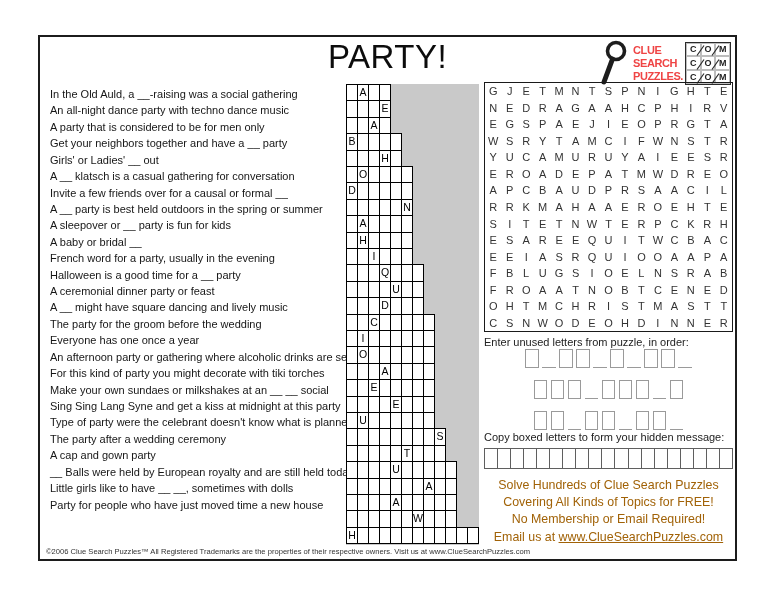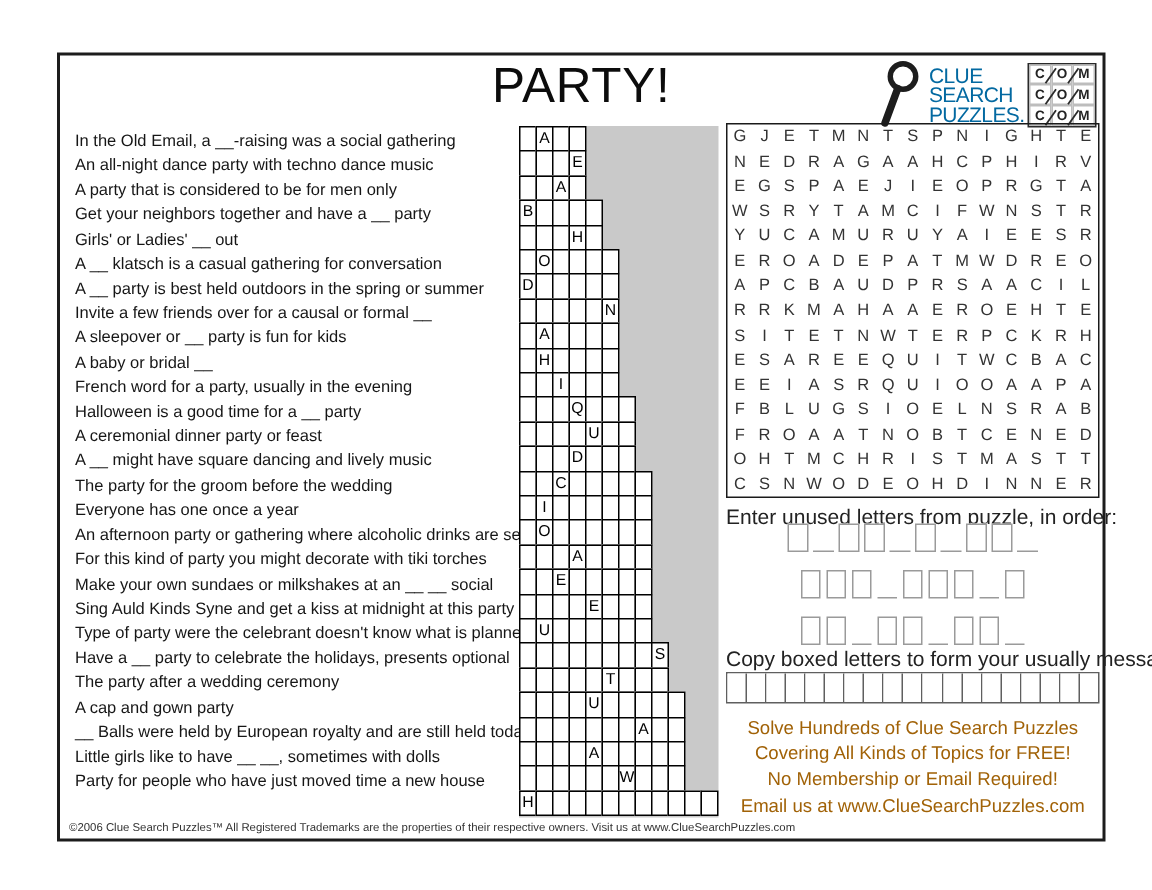--- a/index.html
+++ b/index.html
@@ -7,22 +7,22 @@
         font-family:"Liberation Sans",sans-serif;color:#111;overflow:hidden;}
   .frame{position:absolute;left:38px;top:35px;width:699px;height:526px;
          border:2px solid #1c1c1c;background:#fff;box-sizing:border-box;}
 
   
   .title{position:absolute;left:0;top:1px;width:100%;text-align:center;
          font-size:33px;letter-spacing:0.5px;color:#0c0c0c;}
 
   
   .logo{position:absolute;top:3px;right:4px;display:flex;align-items:center;gap:2px;}
-  .logo-text{text-align:left;font-weight:normal;font-size:14px;line-height:13px;
-             letter-spacing:-0.4px;color:#0369a1;}
+  .logo-text{text-align:left;font-weight:bold;font-size:11px;line-height:13px;
+             letter-spacing:-0.4px;color:#ef4444;}
   .com-grid-wrap{position:relative;width:46px;height:43px;border:1.5px solid #2a2a2a;box-sizing:border-box;}
   .com-grid{display:grid;grid-template-columns:repeat(3,1fr);grid-auto-rows:1fr;width:100%;height:100%;}
   .com-cell{display:flex;align-items:center;justify-content:center;
             font-size:9px;font-weight:bold;color:#222;border:0.5px solid #bdbdbd;box-sizing:border-box;}
   .com-diag{position:absolute;left:0;top:0;pointer-events:none;}
 
   
   .clues{position:absolute;left:10px;top:49px;width:296px;}
   .clue{font-size:11px;line-height:16.42px;white-space:nowrap;color:#161616;}
 
@@ -33,38 +33,38 @@
            box-sizing:border-box;font-size:10.5px;line-height:15px;text-align:center;color:#000;}
 
   
   .wordsearch{position:absolute;left:444px;top:45px;width:249px;height:250px;
               border:1px solid #1a1a1a;box-sizing:border-box;display:grid;
               grid-template-columns:repeat(15,1fr);grid-auto-rows:1fr;}
   .ws-cell{display:flex;align-items:center;justify-content:center;
            font-size:11px;color:#333;}
 
   
-  .right-col-label{position:absolute;left:444px;width:249px;text-align:center;
-                   font-size:14px;color:#222;white-space:nowrap;}
+  .right-col-label{position:absolute;left:444px;width:249px;
+                   font-size:11px;color:#222;white-space:nowrap;}
   .slot-row{position:absolute;left:444px;width:249px;display:flex;justify-content:center;
             align-items:flex-end;gap:3.5px;height:20px;}
   .slot{width:13.5px;box-sizing:border-box;}
   .slot.box{height:19px;border:1.3px solid #9a9a9a;background:#fff;}
   .slot.blank{height:19px;border-bottom:1.6px solid #9a9a9a;}
 
   
   .strip{position:absolute;left:444px;top:411px;width:249px;height:21px;display:flex;
          border:1px solid #5f5f5f;box-sizing:border-box;}
   .strip-cell{flex:1;border-right:1px solid #5f5f5f;box-sizing:border-box;background:#fff;}
   .strip-cell:last-child{border-right:none;}
 
   
   .promo{position:absolute;left:444px;top:440px;width:249px;text-align:center;
          font-size:12.4px;line-height:17.2px;color:#a16207;}
-  .promo .url{}
+  .promo .url{text-decoration:underline;}
 
   
   .footer{position:absolute;left:6px;top:510px;width:432px;text-align:center;
           font-size:7.6px;color:#333;white-space:nowrap;}
 </style>
 </head>
 <body>
 
 <div class="page">
   <div class="frame">
@@ -98,42 +98,41 @@
           <line x1="26" y1="12.5" x2="33" y2="2.5" stroke="#2a2a2a" stroke-width="1.2"></line>
           <line x1="11" y1="26.5" x2="18" y2="16.5" stroke="#2a2a2a" stroke-width="1.2"></line>
           <line x1="26" y1="26.5" x2="33" y2="16.5" stroke="#2a2a2a" stroke-width="1.2"></line>
           <line x1="11" y1="40.5" x2="18" y2="30.5" stroke="#2a2a2a" stroke-width="1.2"></line>
           <line x1="26" y1="40.5" x2="33" y2="30.5" stroke="#2a2a2a" stroke-width="1.2"></line>
         </svg>
       </div>
     </div>
 
     <div class="clues">
-        <div class="clue">In the Old Email, a __-raising was a social gathering</div>
+        <div class="clue">In the Old Auld, a __-raising was a social gathering</div>
         <div class="clue">An all-night dance party with techno dance music</div>
         <div class="clue">A party that is considered to be for men only</div>
         <div class="clue">Get your neighbors together and have a __ party</div>
         <div class="clue">Girls' or Ladies' __ out</div>
         <div class="clue">A __ klatsch is a casual gathering for conversation</div>
+        <div class="clue">Invite a few friends over for a causal or formal __</div>
         <div class="clue">A __ party is best held outdoors in the spring or summer</div>
-        <div class="clue">Invite a few friends over for a causal or formal __</div>
         <div class="clue">A sleepover or __ party is fun for kids</div>
         <div class="clue">A baby or bridal __</div>
         <div class="clue">French word for a party, usually in the evening</div>
         <div class="clue">Halloween is a good time for a __ party</div>
         <div class="clue">A ceremonial dinner party or feast</div>
         <div class="clue">A __ might have square dancing and lively music</div>
         <div class="clue">The party for the groom before the wedding</div>
         <div class="clue">Everyone has one once a year</div>
         <div class="clue">An afternoon party or gathering where alcoholic drinks are served</div>
         <div class="clue">For this kind of party you might decorate with tiki torches</div>
         <div class="clue">Make your own sundaes or milkshakes at an __ __ social</div>
-        <div class="clue">Sing Auld Kinds Syne and get a kiss at midnight at this party</div>
+        <div class="clue">Sing Sing Lang Syne and get a kiss at midnight at this party</div>
         <div class="clue">Type of party were the celebrant doesn't know what is planned</div>
-        <div class="clue">Have a __ party to celebrate the holidays, presents optional</div>
         <div class="clue">The party after a wedding ceremony</div>
         <div class="clue">A cap and gown party</div>
         <div class="clue">__ Balls were held by European royalty and are still held today</div>
         <div class="clue">Little girls like to have __ __, sometimes with dolls</div>
         <div class="clue">Party for people who have just moved time a new house</div>
       </div>
 
     <div class="crossword">
         <div class="cw-row" style="top: 0px;">
           <div class="cw-cell"></div>
@@ -655,21 +654,21 @@
         <div class="slot box"></div>
         <div class="slot blank"></div>
         <div class="slot box"></div>
         <div class="slot box"></div>
         <div class="slot blank"></div>
         <div class="slot box"></div>
         <div class="slot box"></div>
         <div class="slot blank"></div>
       </div>
 
-    <div class="right-col-label" style="top:394px;">Copy boxed letters to form your usually message:</div>
+    <div class="right-col-label" style="top:394px;">Copy boxed letters to form your hidden message:</div>
     <div class="strip">
         <div class="strip-cell"></div>
         <div class="strip-cell"></div>
         <div class="strip-cell"></div>
         <div class="strip-cell"></div>
         <div class="strip-cell"></div>
         <div class="strip-cell"></div>
         <div class="strip-cell"></div>
         <div class="strip-cell"></div>
         <div class="strip-cell"></div>

